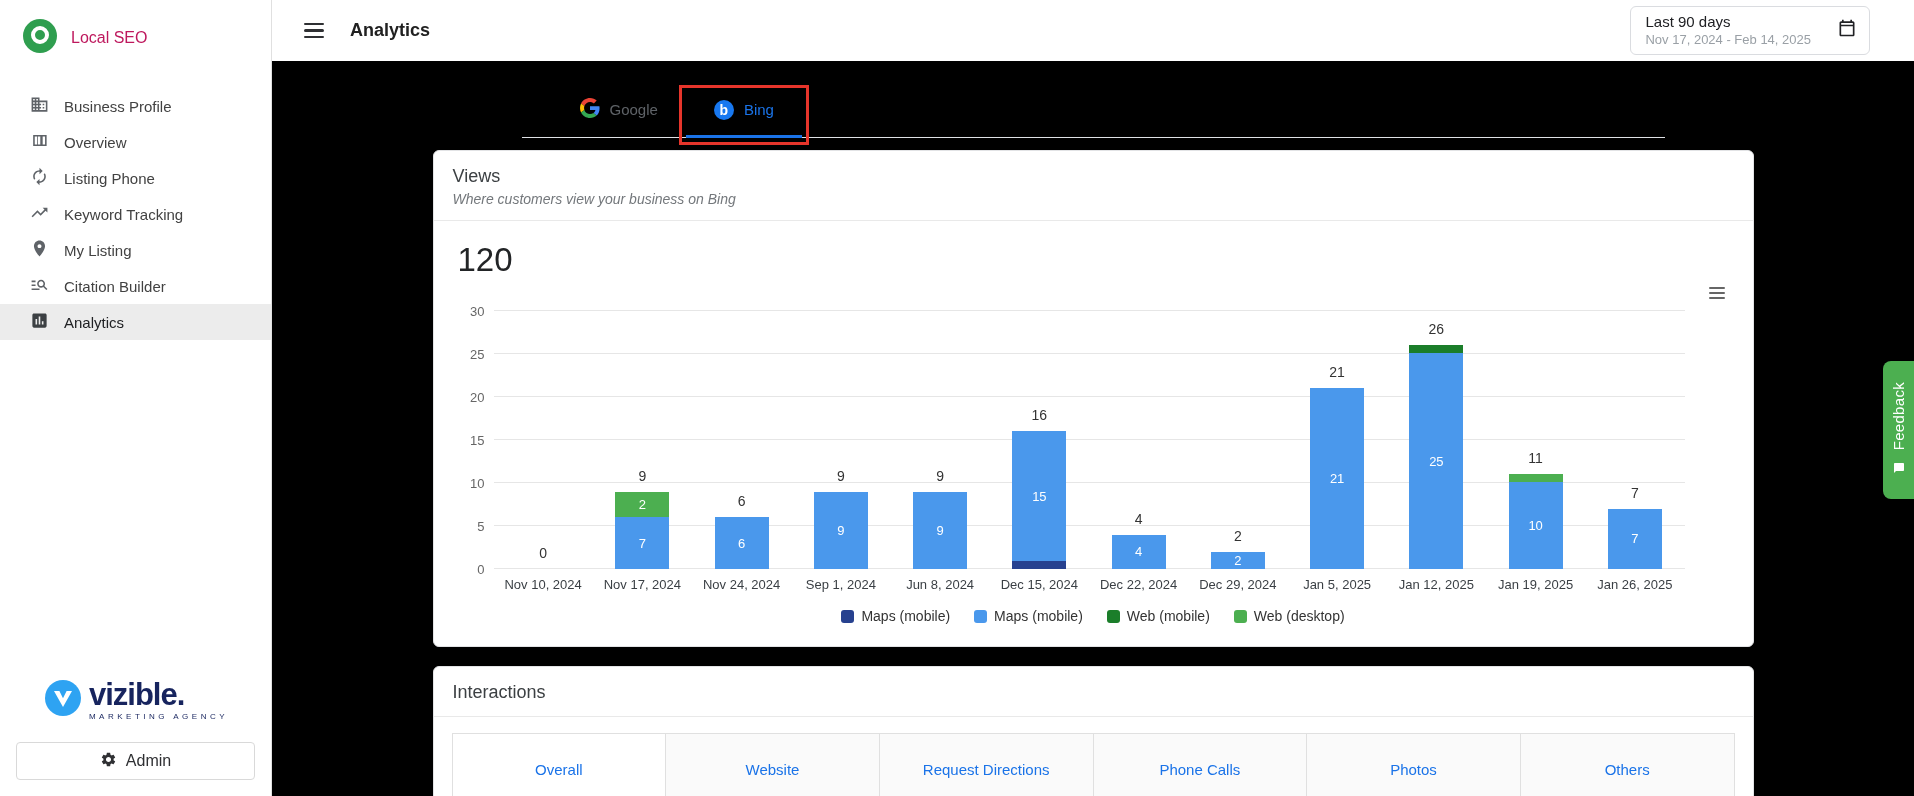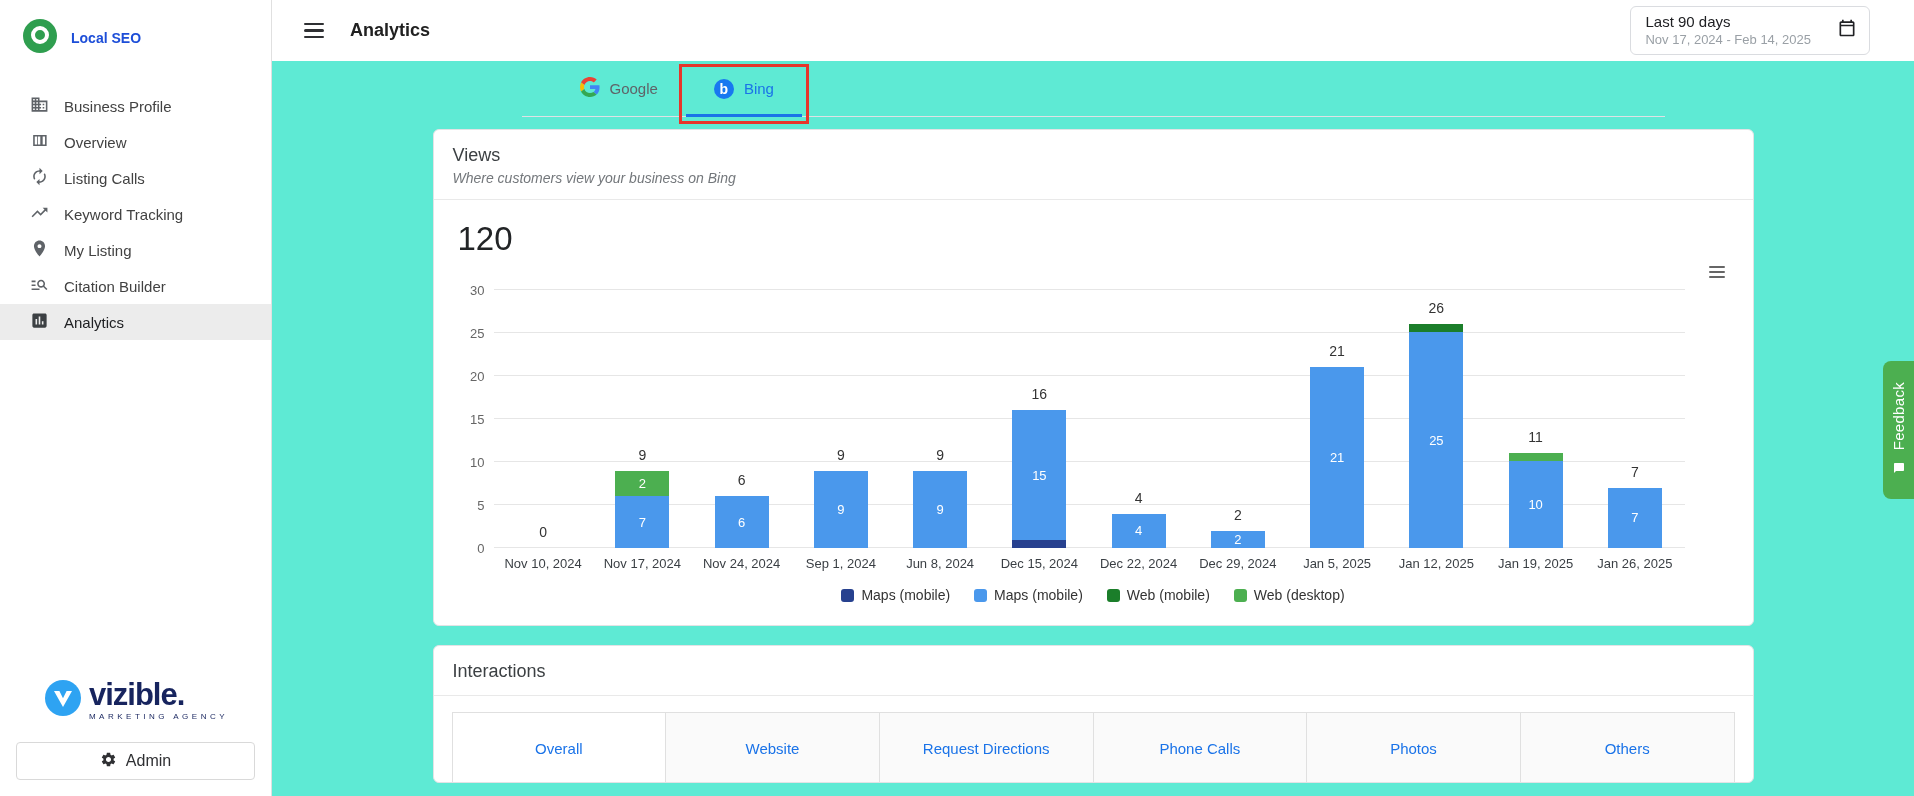--- a/index.html
+++ b/index.html
@@ -11,21 +11,21 @@
     color: #212121;
   }
 
   
   .sidebar {
     width: 272px; min-width: 272px; height: 796px;
     background: #fff; border-right: 1px solid #e0e0e0;
     display: flex; flex-direction: column; z-index: 5;
   }
   .brand { display: flex; align-items: center; gap: 13px; padding: 18px 22px 14px; }
-  .brand-name { font-size: 14px; font-weight: 700; color: #1d4ed8; }
+  .brand-name { font-size: 16px; font-weight: 400; color: #be185d; }
   .menu { margin-top: 16px; }
   .menu-item {
     height: 36px; display: flex; align-items: center; gap: 15px;
     padding: 0 12px 0 30px; cursor: pointer; font-size: 15px; color: #424242;
   }
   .menu-item.active { background: #ececec; color: #202124; }
   .menu-item svg { flex: none; }
 
   .sidebar-footer { margin-top: auto; padding: 0 16px 16px; }
   .vizible { display: flex; align-items: center; justify-content: center; gap: 6px; margin-bottom: 20px; }
@@ -49,21 +49,21 @@
   .hamburger span { display: block; width: 20px; height: 2.5px; background: #2f3033; border-radius: 2px; }
   .page-title { font-size: 18px; font-weight: 700; color: #212121; }
   .date-picker {
     margin-left: auto; border: 1px solid #dadce0; border-radius: 6px;
     padding: 6px 12px 7px 14px; display: flex; align-items: center; gap: 26px; cursor: pointer; background: #fff;
   }
   .date-picker-texts { display: flex; flex-direction: column; }
   .date-picker-label { font-size: 15px; color: #202124; }
   .date-picker-range { font-size: 13px; color: #9aa0a6; margin-top: 2px; }
 
-  .content { flex: 1; background: #5eead4; overflow: hidden; }
+  .content { flex: 1; background: #000000; padding-top: 21px; overflow: hidden; }
 
   
   .tabs-row {
     width: 1143px; margin: 0 auto; height: 56px;
     border-bottom: 1px solid #dfe1e5; display: flex; padding-left: 30px;
   }
   .ptab {
     height: 100%; display: flex; align-items: center; gap: 10px;
     padding: 0 28px; font-size: 15px; font-weight: 500; color: #5f6368;
     cursor: pointer; position: relative;
@@ -166,21 +166,21 @@
     <div class="menu-item">
       <span><svg width="19" height="19" viewBox="0 0 24 24" fill="#5f6368">
             <path d="M4 5v14h17V5H4zm9 2v10h-3V7h3zM6 7h3v10H6V7zm13 10h-3V7h3v10z"></path>
           </svg></span>
       <span>Overview</span>
     </div>
     <div class="menu-item">
       <span><svg width="19" height="19" viewBox="0 0 24 24" fill="#5f6368">
             <path d="M12 6v3l4-4-4-4v3c-4.42 0-8 3.58-8 8 0 1.57.46 3.03 1.24 4.26L6.7 14.8c-.45-.83-.7-1.79-.7-2.8 0-3.31 2.69-6 6-6zm6.76 1.74L17.3 9.2c.44.84.7 1.79.7 2.8 0 3.31-2.69 6-6 6v-3l-4 4 4 4v-3c4.42 0 8-3.58 8-8 0-1.57-.46-3.03-1.24-4.26z"></path>
           </svg></span>
-      <span>Listing Calls</span>
+      <span>Listing Phone</span>
     </div>
     <div class="menu-item">
       <span><svg width="19" height="19" viewBox="0 0 24 24" fill="#5f6368">
             <path d="M16 6l2.29 2.29-4.88 4.88-4-4L2 16.59 3.41 18l6-6 4 4 6.3-6.29L22 12V6z"></path>
           </svg></span>
       <span>Keyword Tracking</span>
     </div>
     <div class="menu-item">
       <span><svg width="19" height="19" viewBox="0 0 24 24" fill="#5f6368">
             <path d="M12 2C8.13 2 5 5.13 5 9c0 5.25 7 13 7 13s7-7.75 7-13c0-3.87-3.13-7-7-7zm0 9.5c-1.38 0-2.5-1.12-2.5-2.5s1.12-2.5 2.5-2.5 2.5 1.12 2.5 2.5-1.12 2.5-2.5 2.5z"></path>

